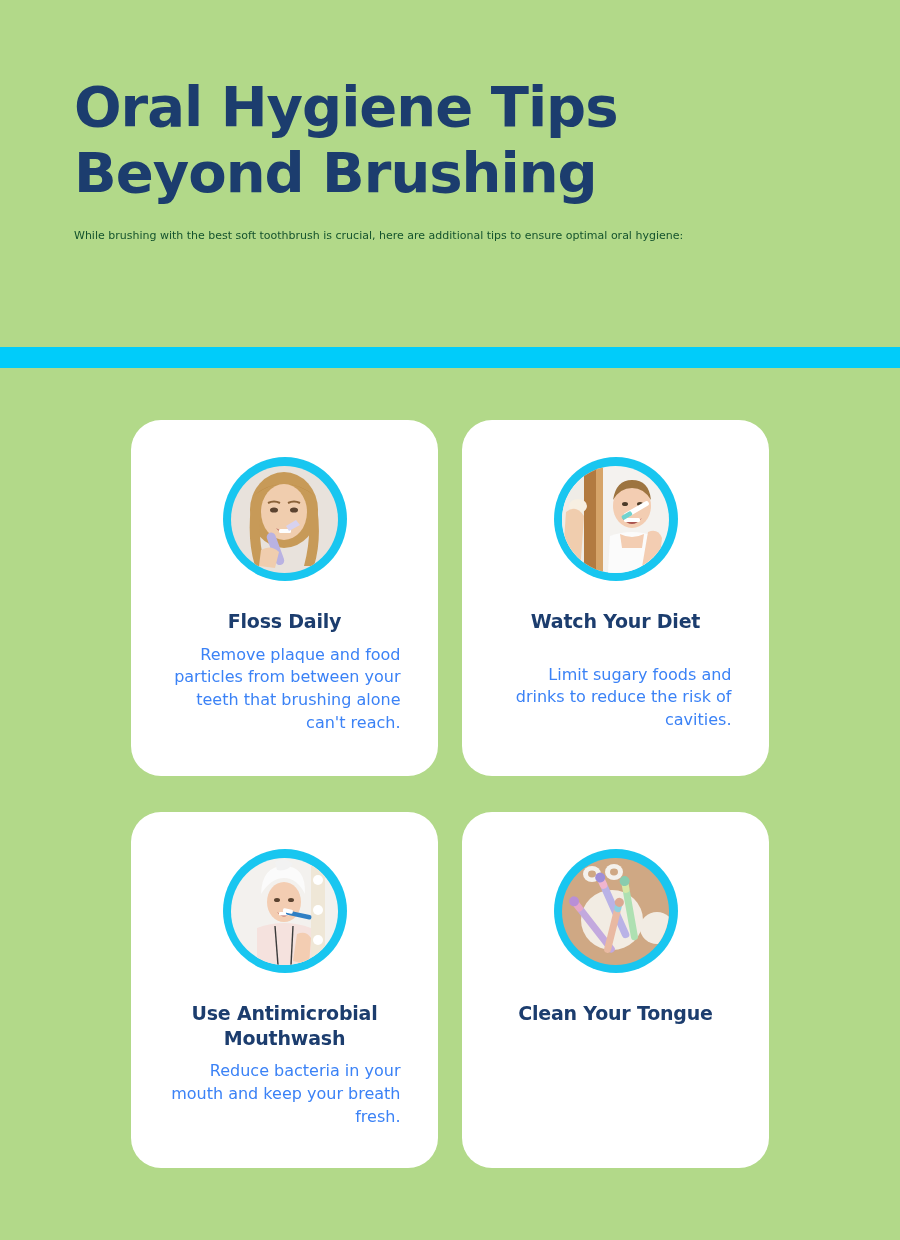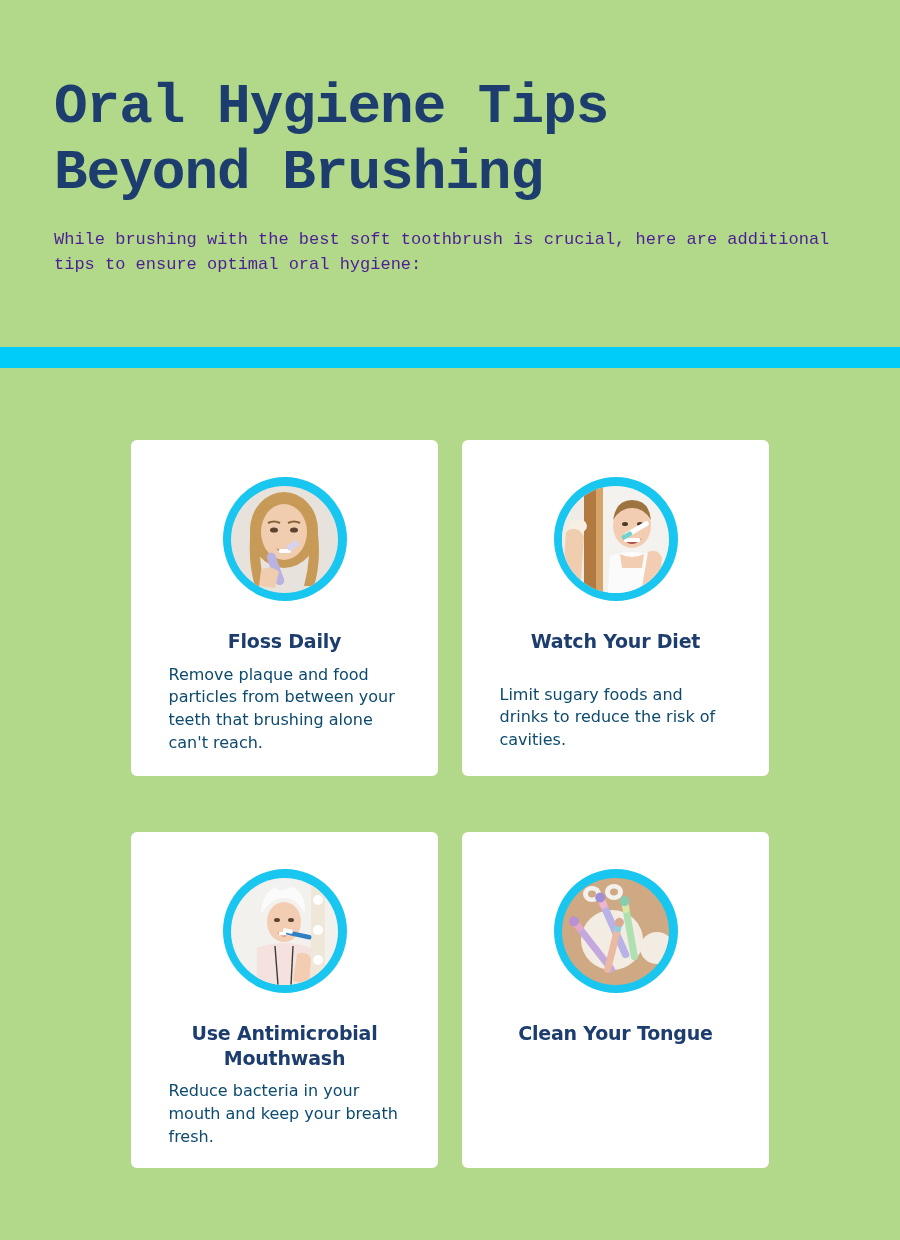--- a/index.html
+++ b/index.html
@@ -8,37 +8,36 @@
     width: 900px;
     height: 1240px;
     background: #b2d989;
     font-family: "DejaVu Sans", "Liberation Sans", sans-serif;
     overflow: hidden;
     position: relative;
   }
 
   
   .header {
-    padding: 74px 70px 0 54px;
-    font-family: Liberation Mono, monospace;
+    padding: 74px 70px 0 74px;
   }
 
   .page-title {
     color: #1c3d6e;
     font-size: 56px;
     font-weight: bold;
     line-height: 1.18;
     letter-spacing: -1px;
     max-width: 600px;
   }
 
   .page-subtitle {
     margin-top: 22px;
-    color: #4c1d95;
-    font-size: 17px;
+    color: #14532d;
+    font-size: 11px;
     line-height: 1.45;
   }
 
   
   .divider-bar {
     position: absolute;
     left: 0;
     top: 347px;
     width: 900px;
     height: 21px;
@@ -53,26 +52,25 @@
     width: 638px;
     display: grid;
     grid-template-columns: 307px 307px;
     grid-template-rows: 356px 356px;
     column-gap: 24px;
     row-gap: 36px;
   }
 
   .tip-card {
     background: #ffffff;
-    border-radius: 6px;
+    border-radius: 30px;
     display: flex;
     flex-direction: column;
     align-items: center;
     padding: 37px 18px 20px 18px;
-    margin-top: 20px;
   }
 
   .card-photo-ring {
     width: 124px;
     height: 124px;
     border-radius: 50%;
     background: #18c6f0;
     display: flex;
     align-items: center;
     justify-content: center;
@@ -94,24 +92,24 @@
     color: #1c3d6e;
     font-size: 19px;
     font-weight: bold;
     line-height: 1.3;
     text-align: center;
     letter-spacing: -0.2px;
   }
 
   .card-body {
     margin-top: 10px;
-    color: #0c4a6e;
+    color: #3b82f6;
     font-size: 16px;
     line-height: 1.42;
-    text-align: left;
+    text-align: right;
     max-width: 232px;
   }
 
   .tip-card.single-line-title .card-body { margin-top: 30px; }
 </style>
 </head>
 <body>
 
 <div class="header">
   <h1 class="page-title">Oral Hygiene Tips Beyond Brushing</h1>

